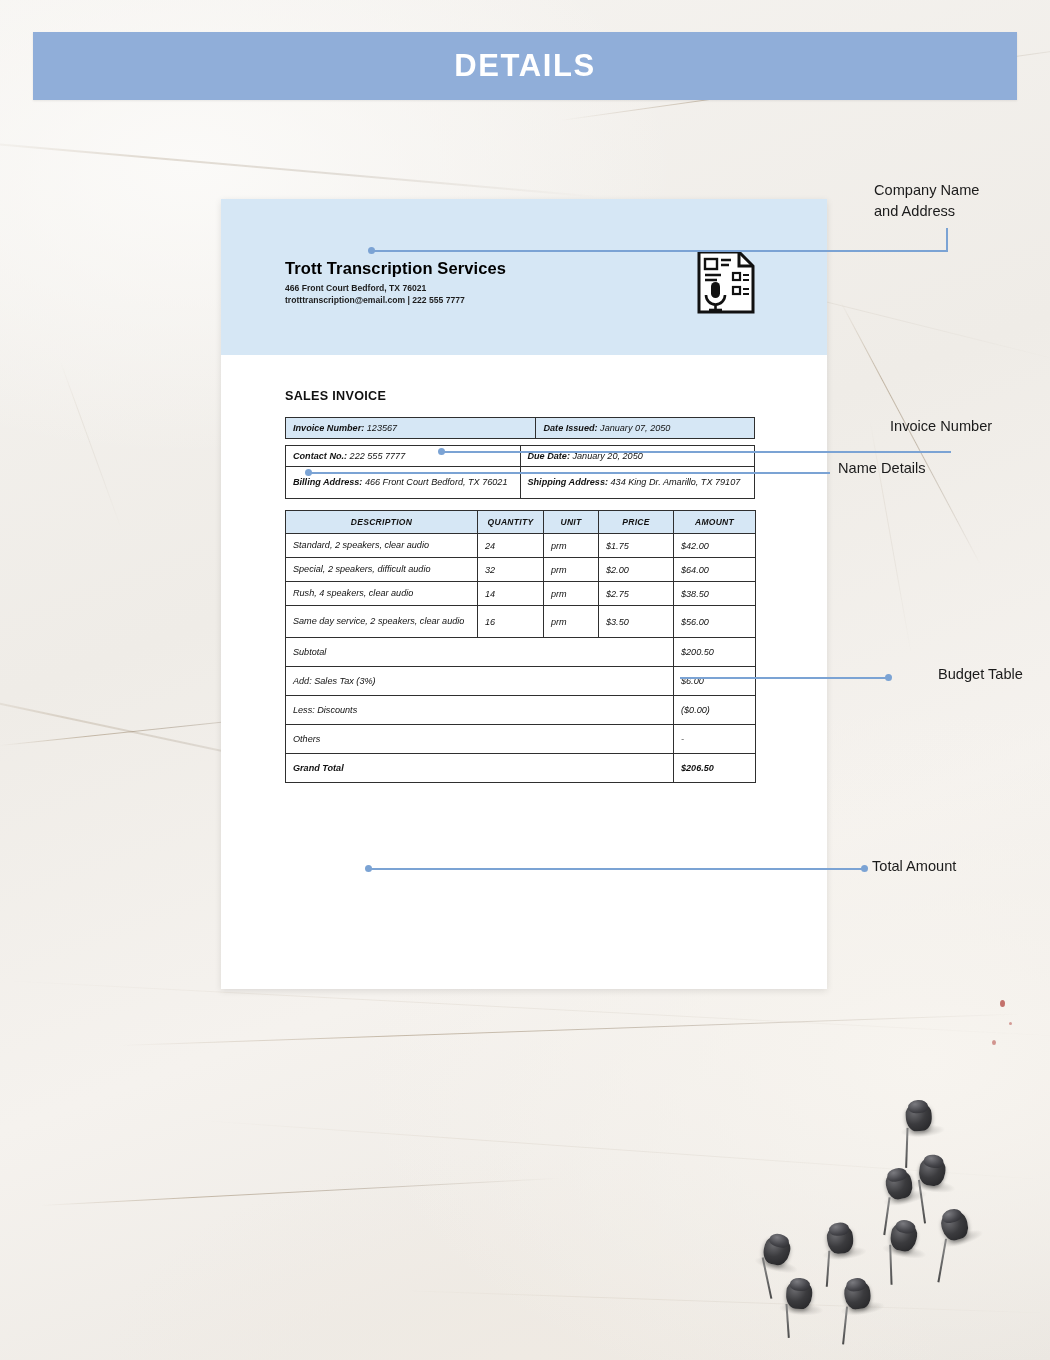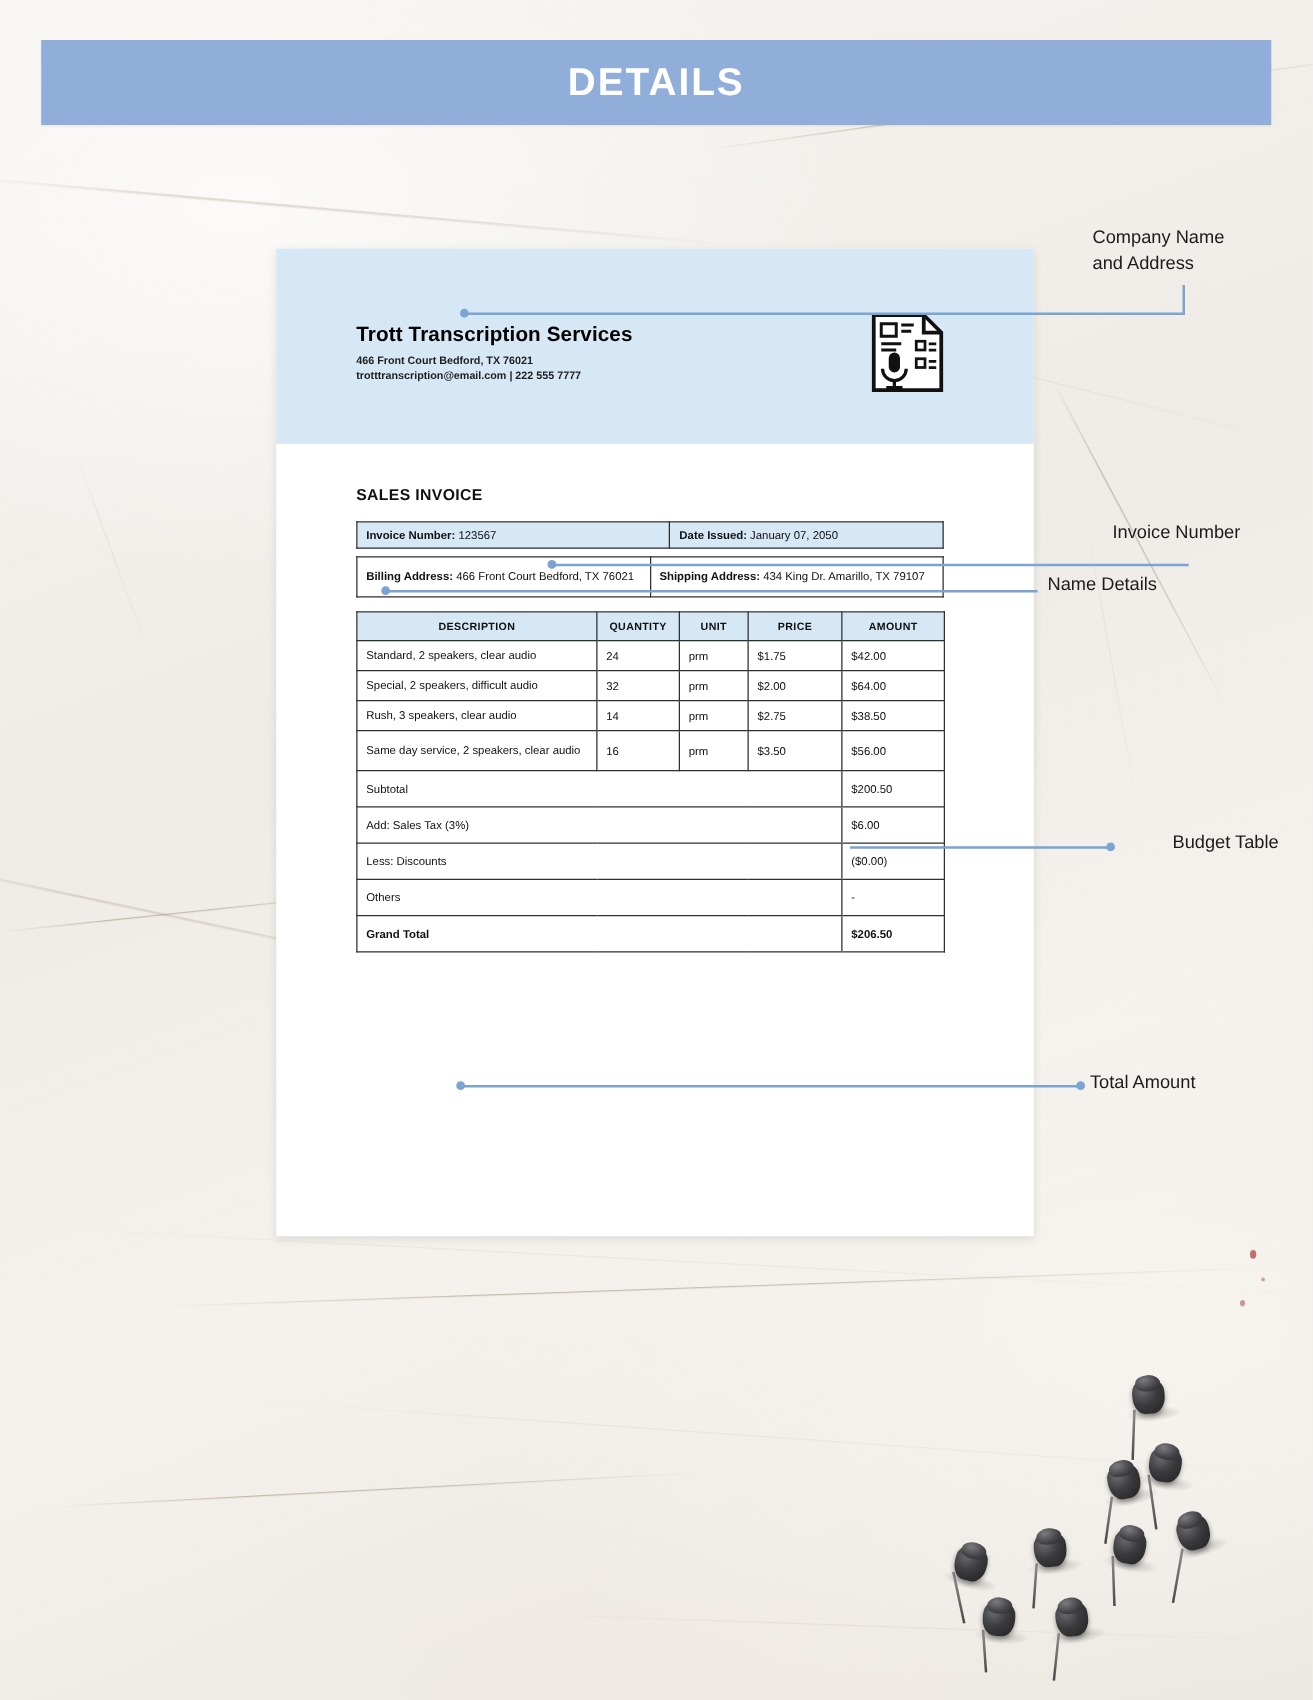--- a/index.html
+++ b/index.html
@@ -101,20 +101,21 @@
     font-weight: bold;
     color: #111;
     letter-spacing: .3px;
     margin-bottom: 14px;
   }
 
   table.grid {
     border-collapse: collapse;
     width: 470px;
     table-layout: fixed;
+    font-style: italic;
   }
   table.grid td, table.grid th {
     border: 1px solid #2f2f2f;
     font-size: 9.1px;
     color: #111;
     padding: 5px 7px;
     vertical-align: middle;
   }
   .meta-top td { background: #d6e7f5; height: 19px; padding: 3px 7px; }
   .b { font-weight: bold; }
@@ -277,20 +278,30 @@
           <span class="b">Date Issued:</span>
           <span>January 07, 2050</span>
         </td>
       </tr>
     </tbody>
       </table>
 
     <table class="grid parties">
       <tbody>
       <tr>
+        <td>
+          <span class="b">Contact No.:</span>
+          <span>222 555 7777</span>
+        </td>
+        <td>
+          <span class="b">Due Date:</span>
+          <span>January 20, 2050</span>
+        </td>
+      </tr>
+      <tr>
         <td class="tall">
           <span class="b">Billing Address:</span>
           <span>466 Front Court Bedford, TX 76021</span>
         </td>
         <td class="tall">
           <span class="b">Shipping Address:</span>
           <span>434 King Dr. Amarillo, TX 79107</span>
         </td>
       </tr>
     </tbody>
@@ -314,21 +325,21 @@
         <td class="c">$42.00</td>
       </tr>
       <tr>
         <td class="desc">Special, 2 speakers, difficult audio</td>
         <td class="c">32</td>
         <td class="c">prm</td>
         <td class="c">$2.00</td>
         <td class="c">$64.00</td>
       </tr>
       <tr>
-        <td class="desc">Rush, 3 speakers, clear audio</td>
+        <td class="desc">Rush, 4 speakers, clear audio</td>
         <td class="c">14</td>
         <td class="c">prm</td>
         <td class="c">$2.75</td>
         <td class="c">$38.50</td>
       </tr>
       <tr class="two-line">
         <td class="desc">Same day service, 2 speakers, clear audio</td>
         <td class="c">16</td>
         <td class="c">prm</td>
         <td class="c">$3.50</td>

